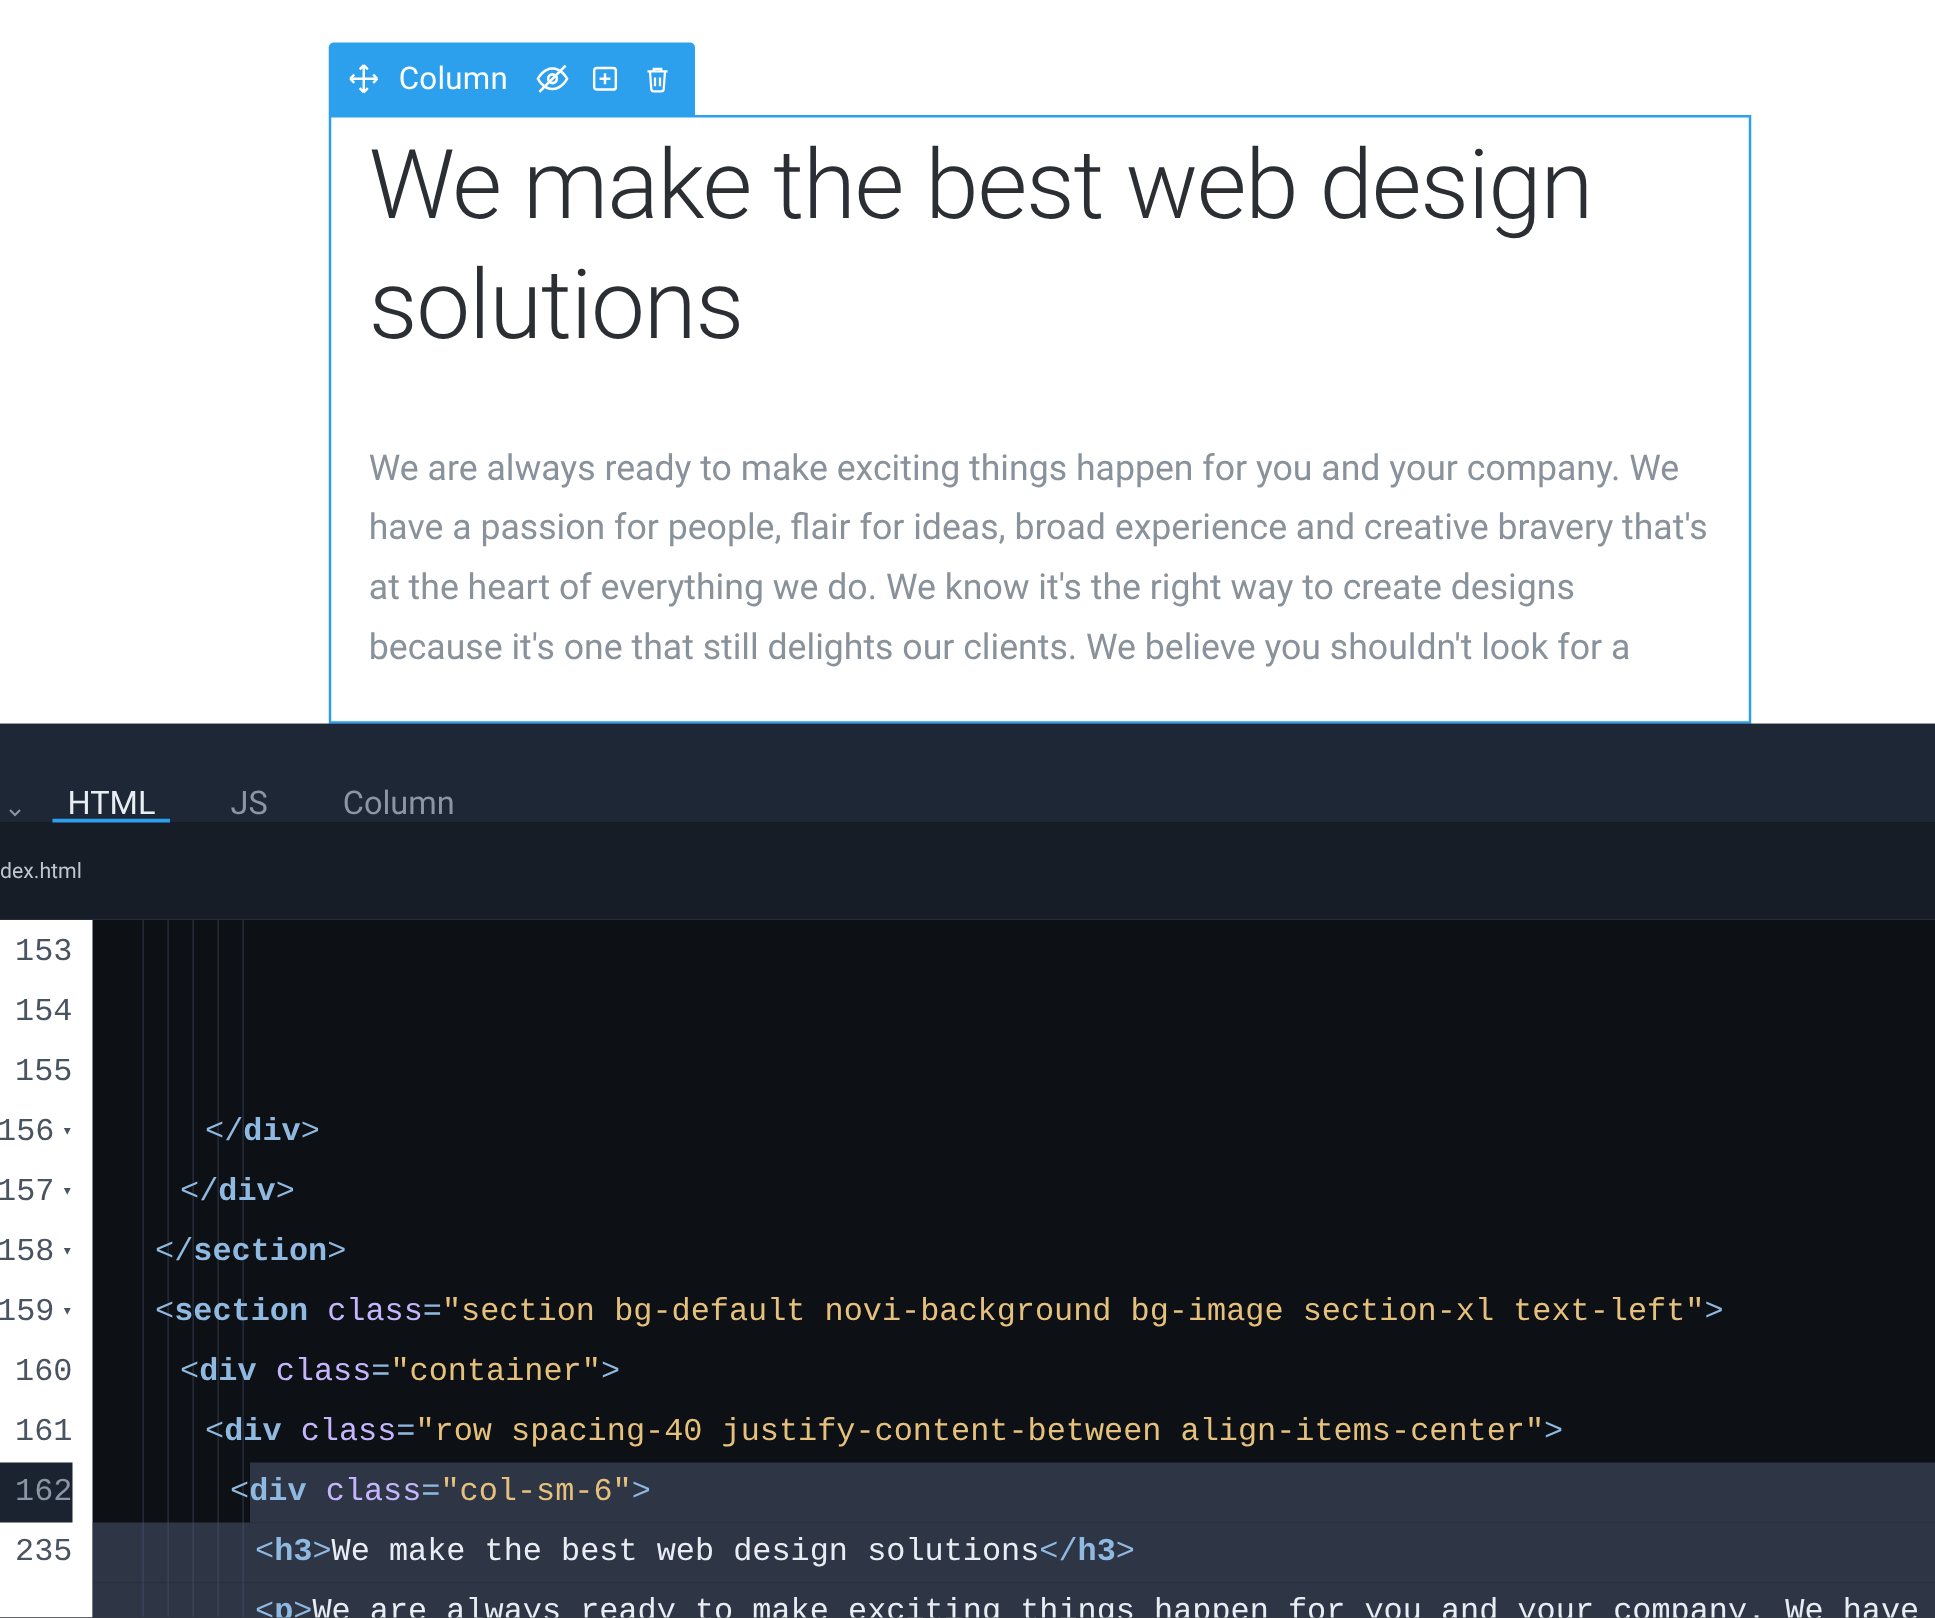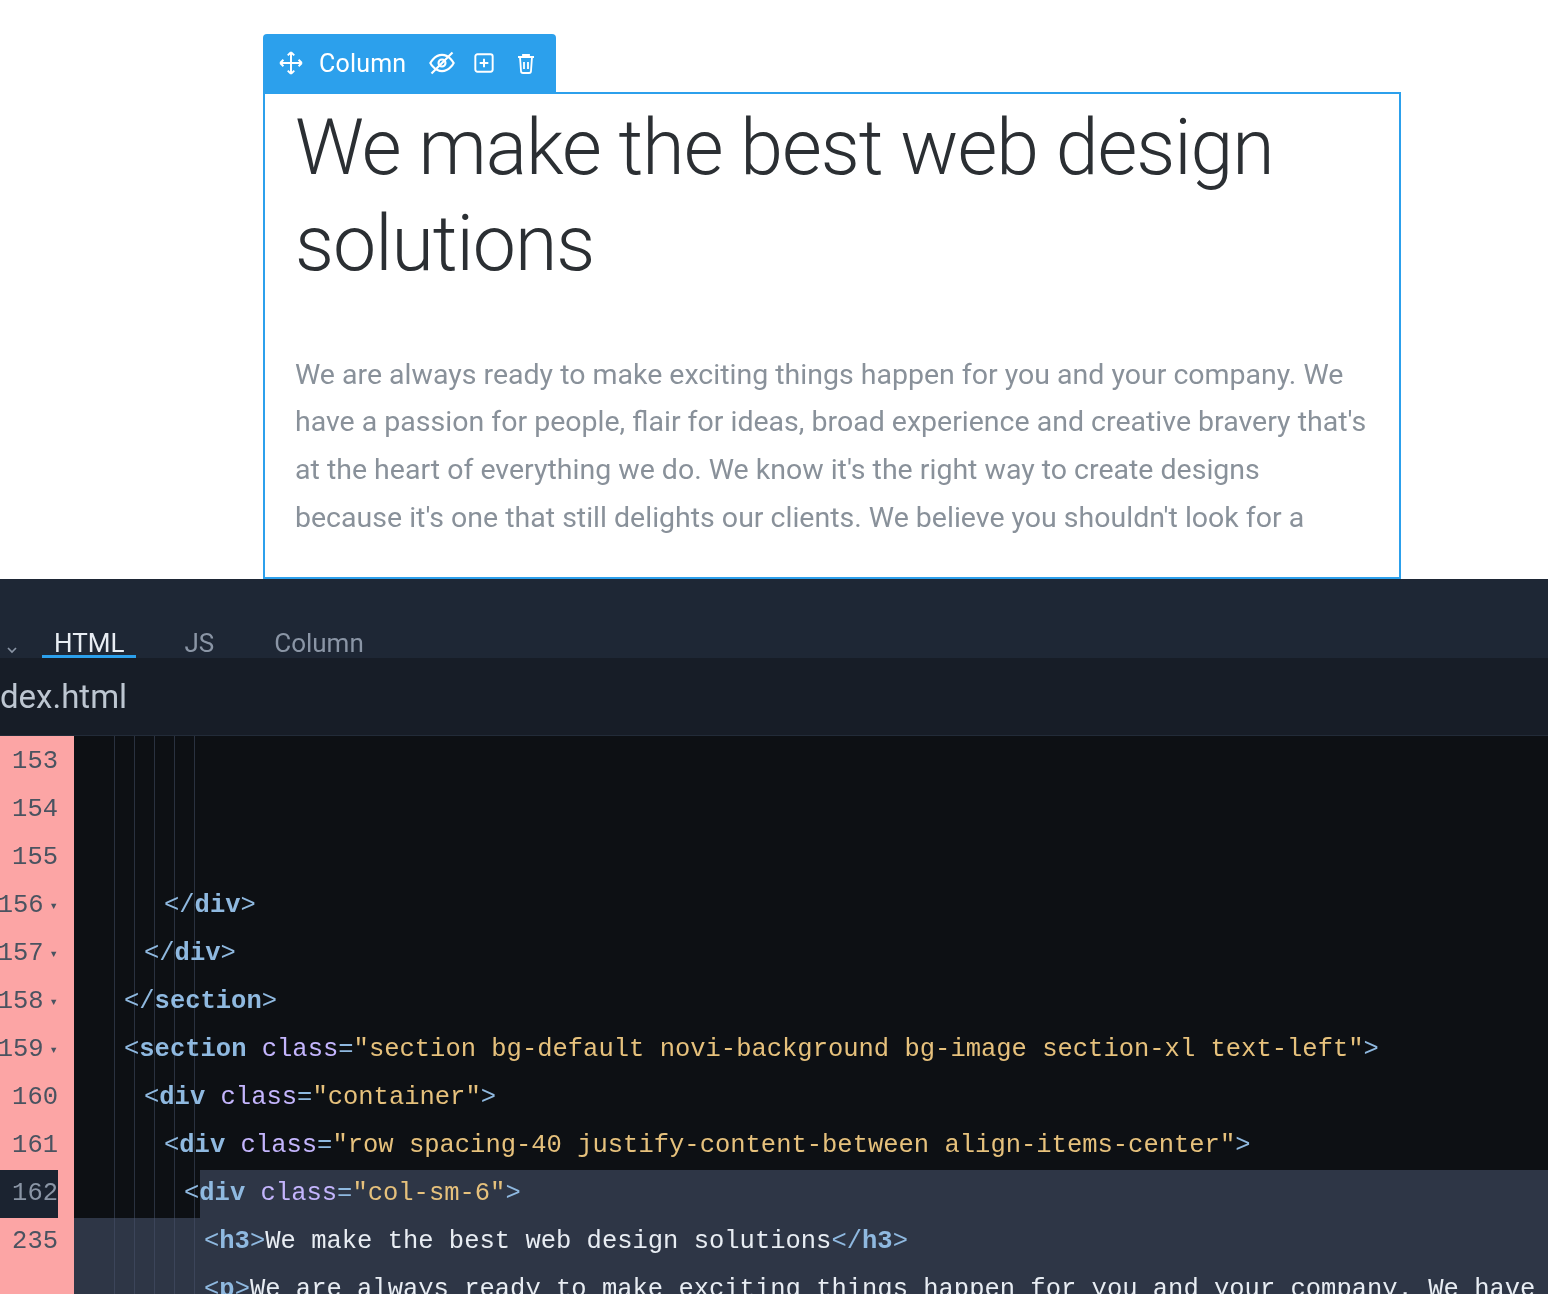--- a/index.html
+++ b/index.html
@@ -128,38 +128,38 @@
 
 .file-bar {
   height: 78px;
   background: #171d27;
   border-bottom: 1px solid #222b38;
   display: flex;
   align-items: center;
   padding-left: 0;
 }
 .file-bar .fname {
-  font-size: 33px;
+  font-size: 17px;
   color: #bdc6d1;
 }
 
 
 .editor {
   flex: 1;
   display: flex;
   font-family: "Menlo", "Consolas", "Courier New", monospace;
   font-size: 25.5px;
   line-height: 48px;
   background: #0d1014;
   position: relative;
   overflow: hidden;
 }
 .gutter {
   width: 74px;
-  background: #fca5a5;
+  background: #ffffff;
   color: #4a5360;
   text-align: right;
   padding-right: 16px;
   padding-top: 2px;
 }
 .gutter .ln { height: 48px; display:flex; align-items:center; justify-content:flex-end; gap:6px; }
 .gutter .fold { font-size:14px; color:#4a5360; }
 .gutter .ln.active-gutter { background:#1b2330; color:#8a95a5;padding-left:40px; }
 
 .code {

